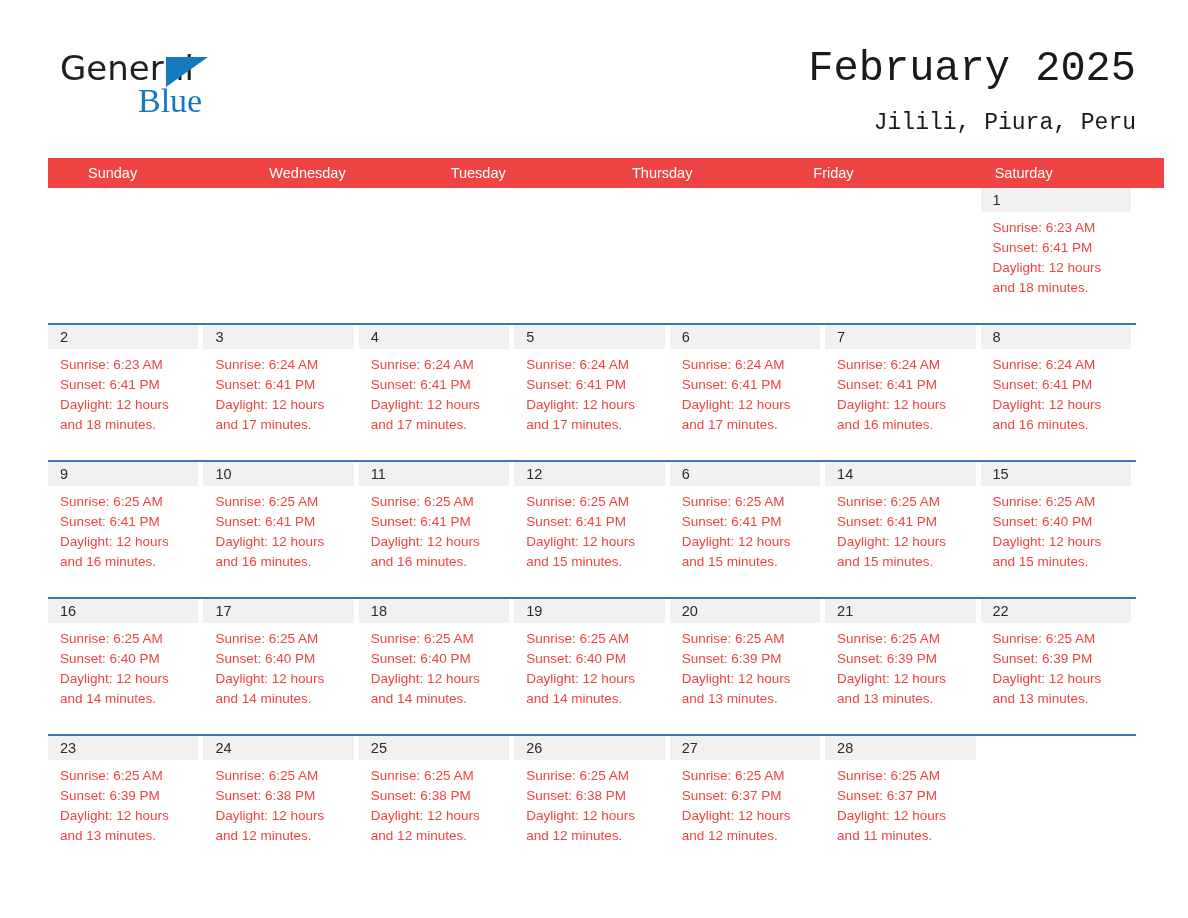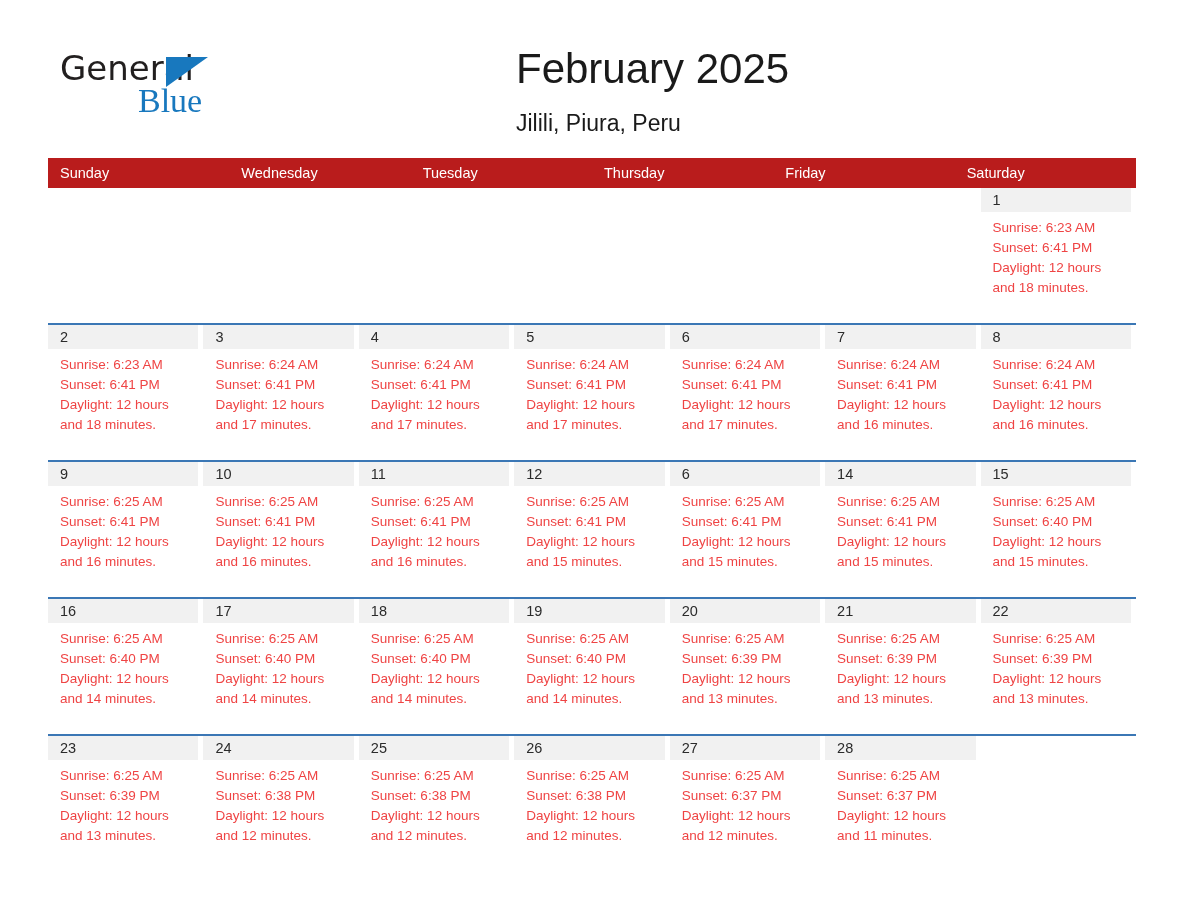--- a/index.html
+++ b/index.html
@@ -63,22 +63,23 @@
     font-size: 34px;
     color: #1878be;
     font-family: Liberation Serif, serif;
     font-weight: 400;
   }
 
   .title-wrap {
     position: absolute;
     right: 0;
     top: 0;
-    text-align: left;
+    text-align: right;
     width: 620px;
+    font-family: Liberation Mono, monospace;
   }
   .cal-title {
     font-size: 42px;
     font-weight: 400;
     color: #1a1a1a;
     line-height: 58px;
     letter-spacing: 0px;
   }
   .cal-subtitle {
     font-size: 23px;
@@ -91,22 +92,23 @@
   
   .cal {
     position: absolute;
     left: 48px;
     top: 158px;
     width: 1088px;
   }
   .weekhead {
     display: flex;
     width: 1088px;
-    background: #b91c1c;
+    background: #ef4444;
     height: 30px;
+    padding-left: 28px;
   }
   .weekhead .cell {
     flex: 1 1 0;
     color: #ffffff;
     font-size: 14.5px;
     line-height: 30px;
     padding-left: 12px;
     box-sizing: border-box;
     white-space: nowrap;
     overflow: hidden;

